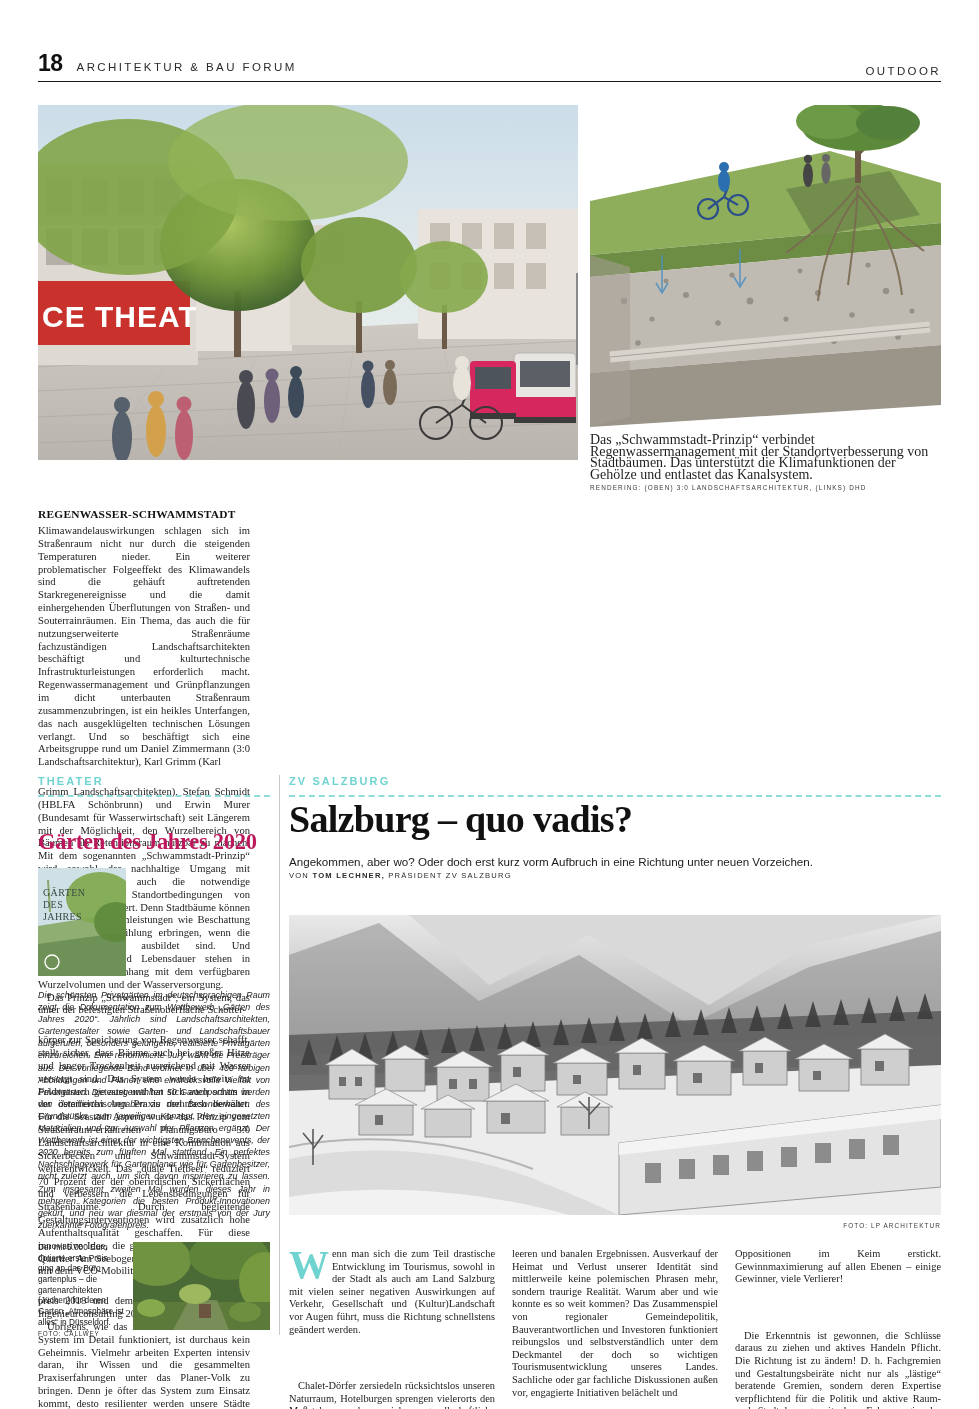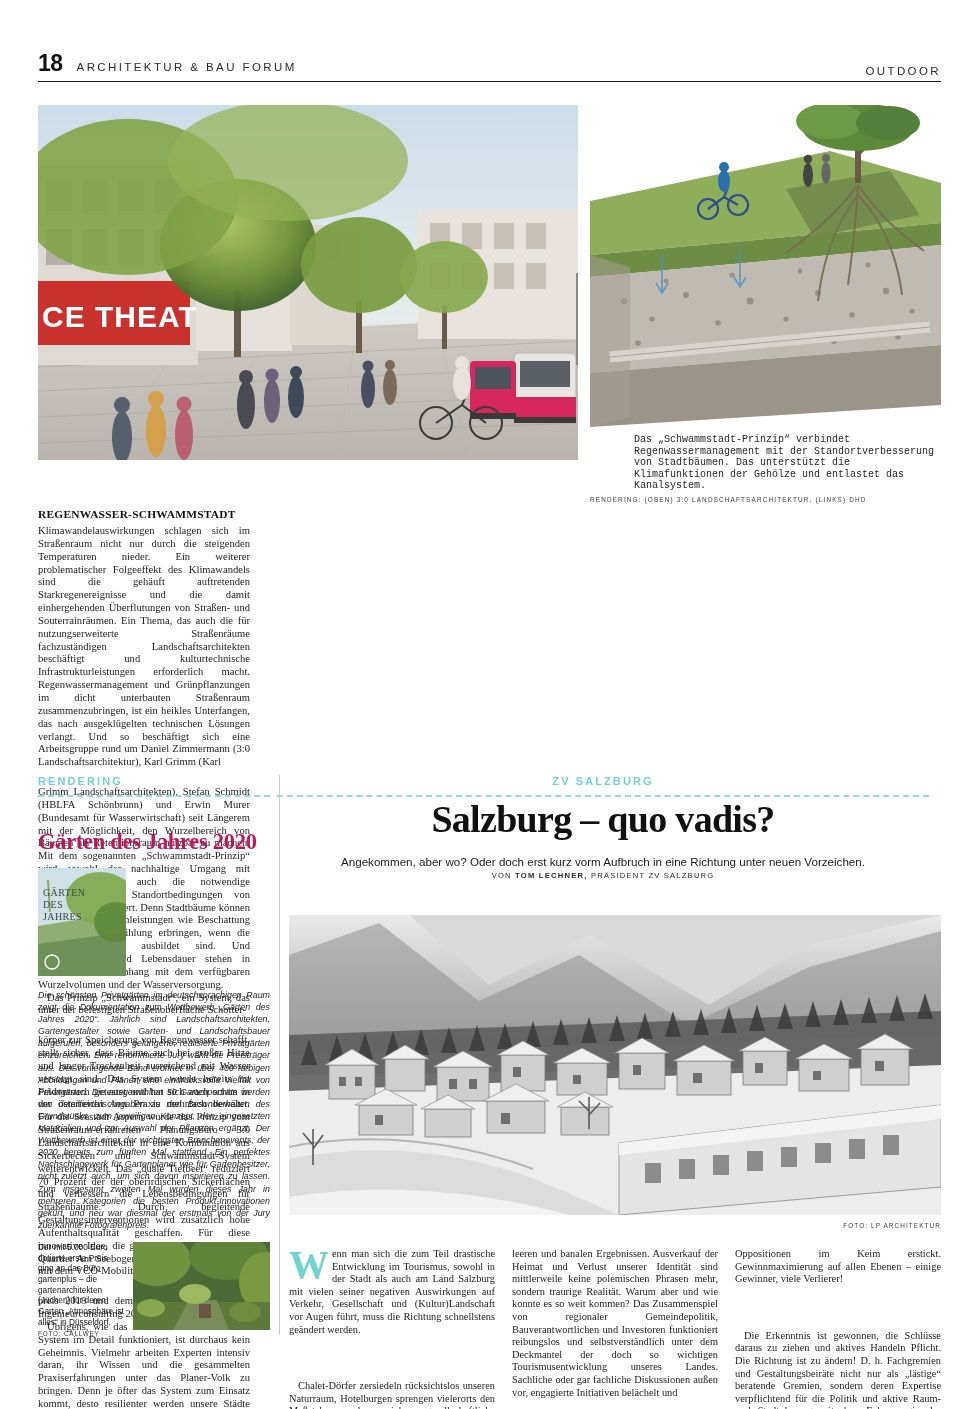--- a/index.html
+++ b/index.html
@@ -38,22 +38,22 @@
   .hero-main {
     position:absolute; left:38px; top:105px; width:540px; height:355px;
     overflow:hidden; background:#cfd6cf;
   }
   .hero-side {
     position:absolute; left:590px; top:105px; width:351px; height:322px;
     overflow:hidden; background:#ffffff;
   }
   .cap-block { position:absolute; left:590px; top:434px; width:355px; }
   .cap-text {
-    font-family:Liberation Mono, monospace;
-    font-size:10px; line-height:11.6px; color:#1f1f1f;margin-left:44px;
+    font-family:Liberation Serif, serif;
+    font-size:14px; line-height:11.6px; color:#1f1f1f;
   }
   .cap-credit {
     font-family:"Liberation Sans", sans-serif;
     font-size:6.4px; letter-spacing:1.15px; color:#3a3a3a; margin-top:4px;
   }
 
   
   .art1 { position:absolute; left:38px; top:508px; width:903px; }
   .col4 { display:flex; gap:17px;flex-direction:column; }
   .col { width:212px; }
@@ -123,21 +123,21 @@
     flex:1; height:88px; overflow:hidden; background:#3e5c2e;
   }
 
   
   .vrule {
     position:absolute; left:279px; top:775px; width:1px; height:560px;
     background:#c9c9c9;
   }
 
   
-  .zv { position:absolute; left:277px; top:775px; width:652px;text-align:center; }
+  .zv { position:absolute; left:289px; top:775px; width:652px; }
   .zv-rule { width:652px; }
   .zv-head {
     font-family:"Liberation Serif", serif;
     font-weight:bold; font-size:38px; letter-spacing:-0.7px;
     color:#111;
   }
   .zv-lead {
     font-family:"Liberation Sans", sans-serif;
     font-size:11.6px; line-height:15px; color:#1a1a1a; margin-top:13px;
   }
@@ -447,21 +447,21 @@
       </div>
       <div class="col">
         <p class="body">preis 2018 und dem Staatspreis Consulting – Ingenieurconsulting 2019 ausgezeichnet.</p>
         <p class="body">Übrigens, wie das innovative Schwammstadt-System im Detail funktioniert, ist durchaus kein Geheimnis. Vielmehr arbeiten Experten intensiv daran, ihr Wissen und die gesammelten Praxiserfahrungen unter das Planer-Volk zu bringen. Denn je öfter das System zum Einsatz kommt, desto resilienter werden unsere Städte gegenüber Klimawandelauswirkungen sein. Daher veranstalten Fachkundige regelmäßig Schulungen zur Umsetzung des Schwammstadt-Prinzips. Möglichkeiten zur Weiterbildung bietet etwa die ZT Akademie (Kammer der ZiviltechnikerInnen und IngenieurkonsulentInnen), die ein Seminar „Schwammstadtprinzip für Stadtbäume“ in Wien anbietet.</p>
         <div class="url-line">WWW.ZTAKADEMIE.AT</div>
       </div>
     </div>
   </div>
 
   <div class="buch">
-    <div class="seclabel">RENDERING</div>
+    <div class="seclabel">THEATER</div>
     <div class="dashrule buch-rule"></div>
     <div class="buch-title">Gärten des Jahres 2020</div>
 
     <div class="buch-row">
       <div class="buch-cover">
         <svg width="88" height="108" viewBox="0 0 88 108">
           <rect width="88" height="108" fill="#cfe0e6"></rect>
           <path d="M0 58 L88 44 L88 108 L0 108 Z" fill="#8fae72"></path>
           <path d="M0 76 L88 64 L88 108 L0 108 Z" fill="#6d9156"></path>
           <ellipse cx="62" cy="30" rx="34" ry="26" fill="#7fa84e" opacity="0.92"></ellipse>

